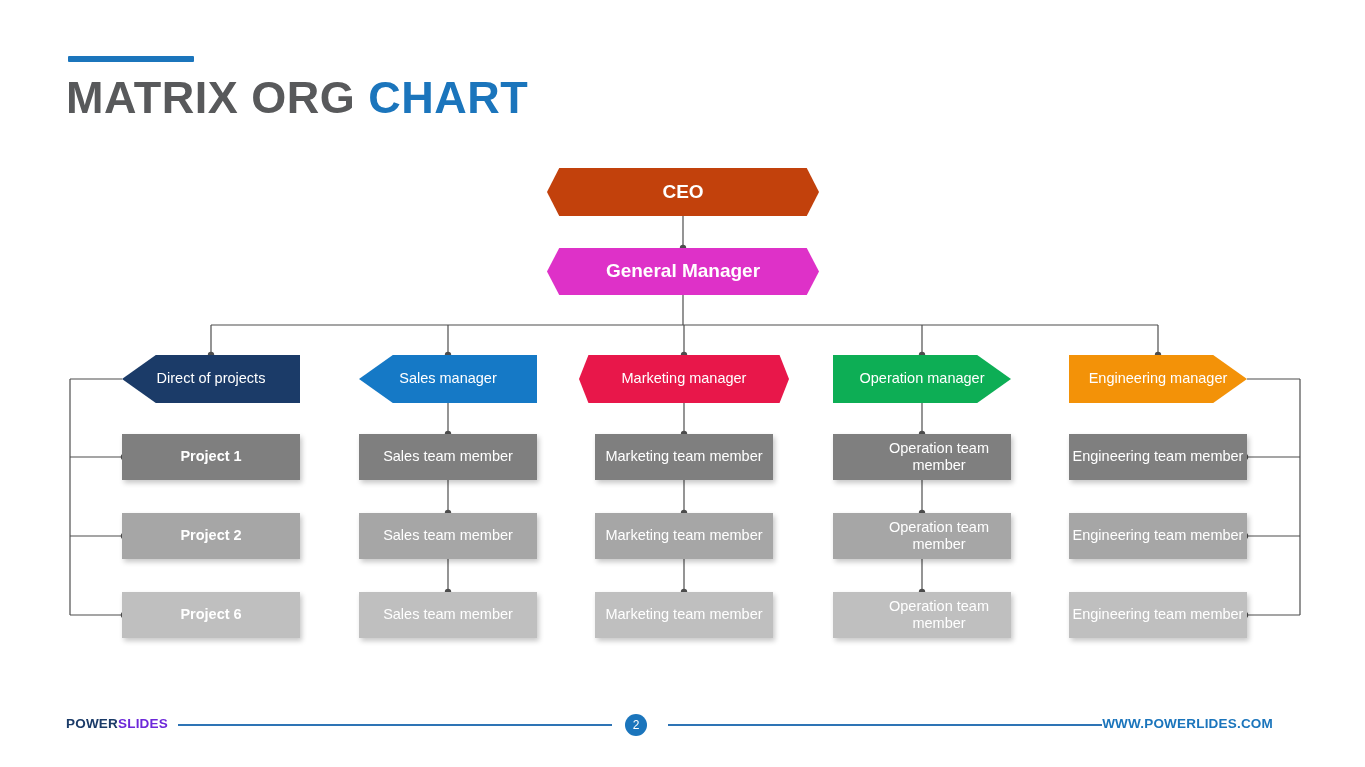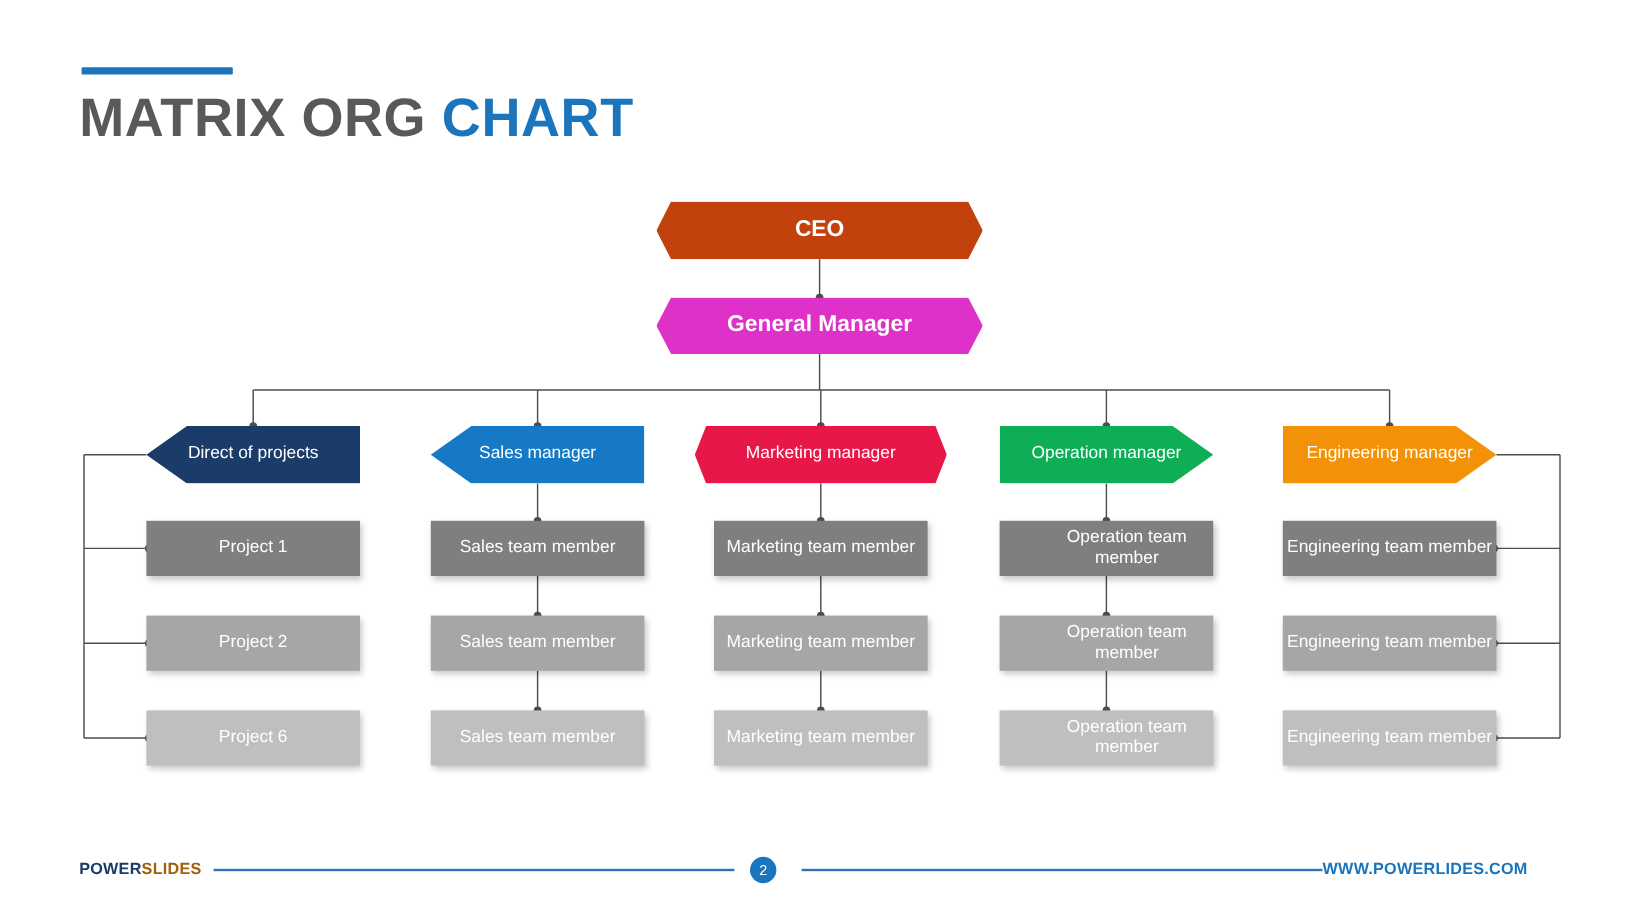--- a/index.html
+++ b/index.html
@@ -70,33 +70,33 @@
   
   .cell {
     position: absolute; width: 178px; height: 46px;
     display: flex; align-items: center; justify-content: center;
     text-align: center; color: #ffffff; font-size: 14.5px; line-height: 1.2;
     box-shadow: 2px 3px 5px rgba(0,0,0,0.22);
   }
   .r0 { top: 434px; background: #7F7F7F; }
   .r1 { top: 513px; background: #A6A6A6; }
   .r2 { top: 592px; background: #BFBFBF; }
-  .c0 { left: 122px; }
+  .c0 { left: 122px; font-weight: bold; }
   .c1 { left: 359px; }
   .c2 { left: 595px; }
   .c3 { left: 833px; padding-left: 34px; }
   .c4 { left: 1069px; }
 
   
   .footer-brand {
     position: absolute; left: 66px; top: 716px;
     font-size: 13.5px; font-weight: bold; letter-spacing: 0.2px;
   }
   .footer-brand .b1 { color: #1B3B68; }
-  .footer-brand .b2 { color: #a16207; }
+  .footer-brand .b2 { color: #6d28d9; }
   .footer-rule {
     position: absolute; top: 724px; height: 1.5px; background: #2E74B5;
   }
   #footer-rule-left  { left: 178px; width: 434px; }
   #footer-rule-right { left: 668px; width: 434px; }
   .page-badge {
     position: absolute; left: 625px; top: 714px;
     width: 22px; height: 22px; border-radius: 50%;
     background: #1B75BC; color: #ffffff;
     font-size: 12px; display: flex; align-items: center; justify-content: center;

